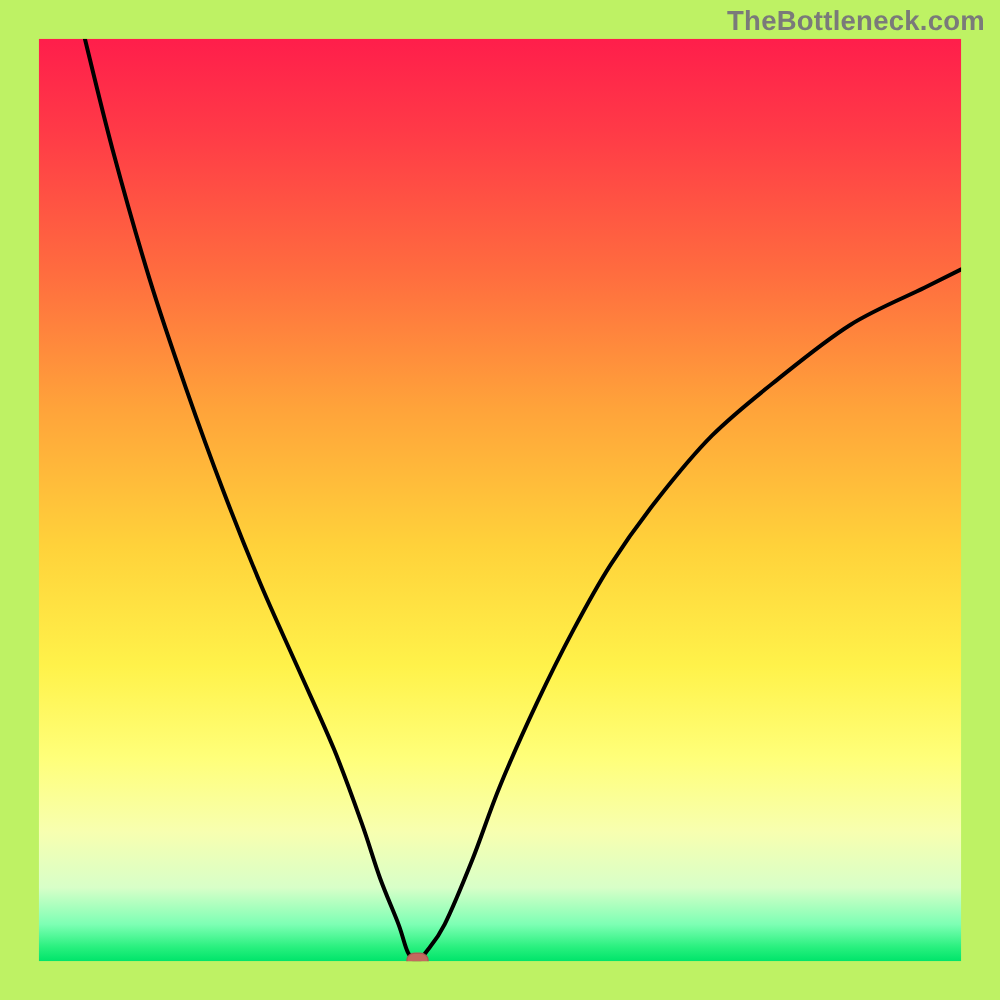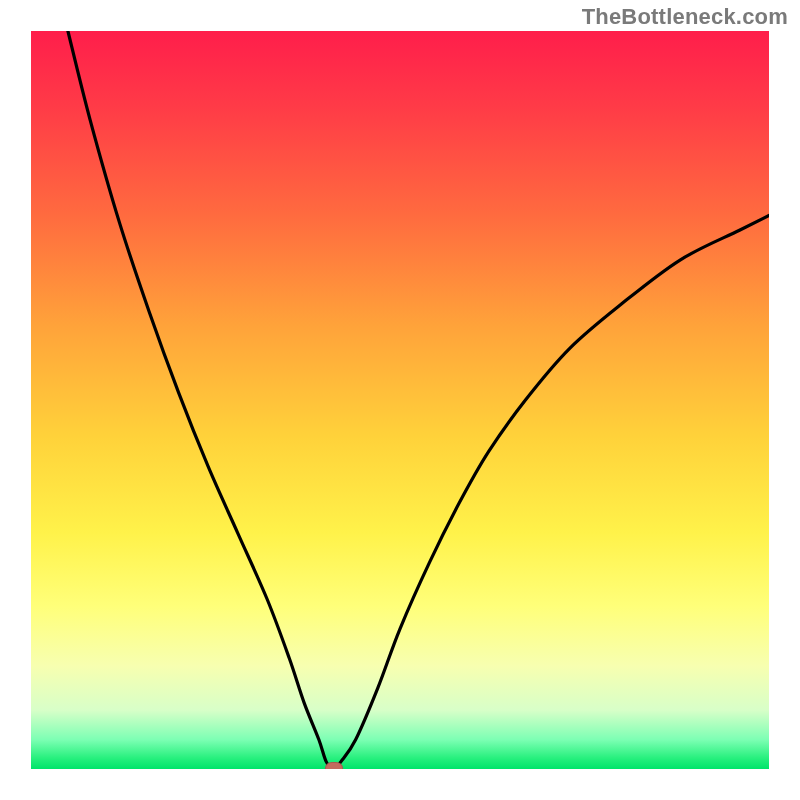--- a/index.html
+++ b/index.html
@@ -7,21 +7,21 @@
     padding: 0;
     width: 800px;
     height: 800px;
     background: #000;
     font-family: Arial, Helvetica, sans-serif;
   }
   .frame {
     position: relative;
     width: 800px;
     height: 800px;
-    background: #ffffff;
+    background: #bef264;
   }
   .watermark {
     position: absolute;
     top: 4px;
     right: 12px;
     color: #7a7a7a;
     font-size: 22px;
     font-weight: 600;
     letter-spacing: 0.2px;
     z-index: 20;

